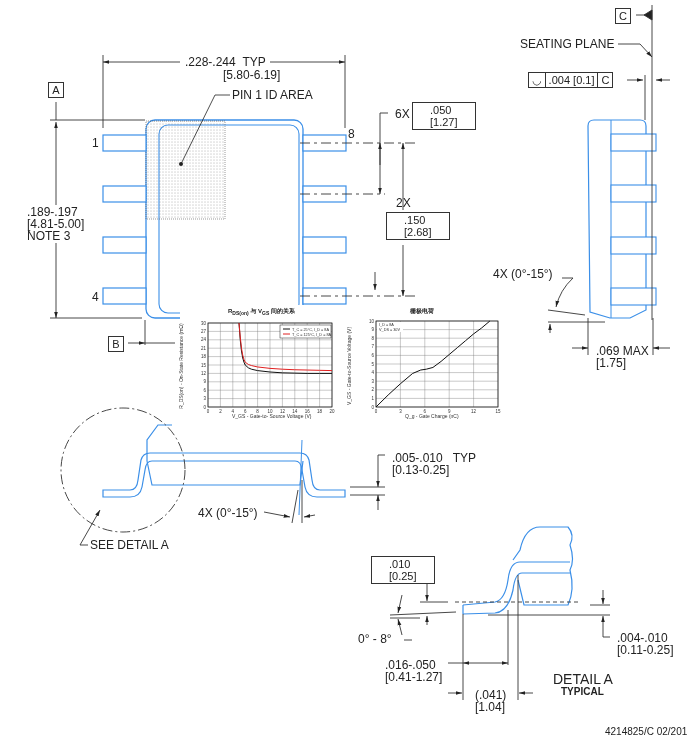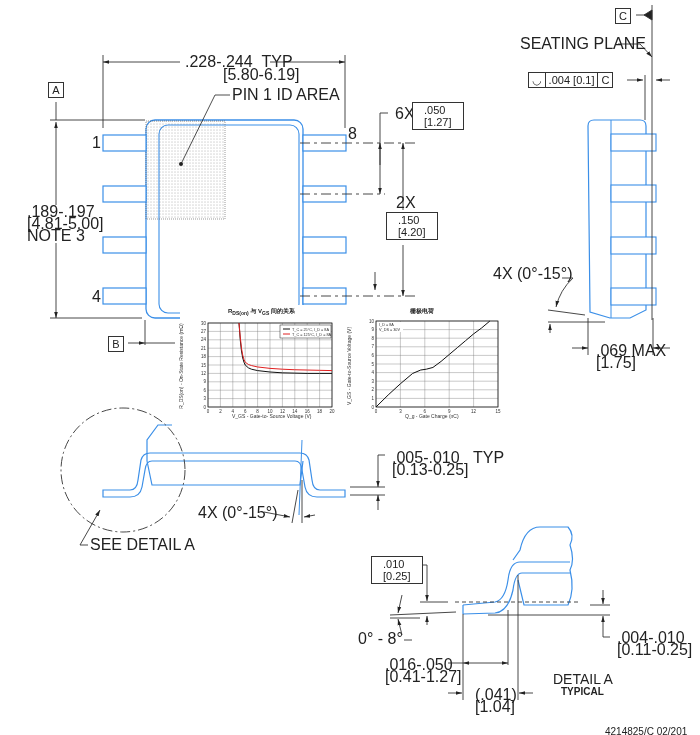--- a/index.html
+++ b/index.html
@@ -1,19 +1,19 @@
 <!DOCTYPE html>
 <html><head>
 <meta charset="utf-8">
 <style>
   html, body { margin:0; padding:0; background:#ffffff; }
   body { width:700px; height:735px; position:relative; overflow:hidden; font-family:"Liberation Sans", sans-serif; color:#222; }
   svg { position:absolute; left:0; top:0; }
-  .lbl { position:absolute; font-size:16px; line-height:12px; color:#222; white-space:nowrap; }
-  .box { position:absolute; border:1px solid #333; font-size:11px; line-height:12px; padding:1px 11px; background:#fff; }
+  .lbl { position:absolute; font-size:12px; line-height:12px; color:#222; white-space:nowrap; }
+  .box { position:absolute; border:1px solid #333; font-size:11px; line-height:12px; padding:1px 17px; background:#fff; }
   .ref { position:absolute; width:14px; height:14px; border:1px solid #333; font-size:11px; line-height:14px; text-align:center; background:#fff; }
   .fcf { position:absolute; display:flex; border:1px solid #333; font-size:11px; line-height:14px; background:#fff; }
   .fcf span { border-right:1px solid #333; padding:0 3px; }
   .fcf span:last-child { border-right:none; }
   .chart-title { position:absolute; font-size:6px; font-weight:bold; white-space:nowrap; }
   .axlbl { position:absolute; font-size:5px; color:#333; white-space:nowrap; }
   .detail-title { position:absolute; font-size:14px; line-height:14px; }
   .detail-sub { position:absolute; font-size:10px; line-height:11px; }
 </style>
 </head>
@@ -187,21 +187,21 @@
 
 <div class="lbl" style="left:395px;top:108px;">6X</div>
 <div class="box" style="left:412px;top:102px;">
     <div>.050</div>
     <div>[1.27]</div>
   </div>
 
 <div class="lbl" style="left:396px;top:197px;">2X</div>
 <div class="box" style="left:386px;top:212px;">
     <div>.150</div>
-    <div>[4.20]</div>
+    <div>[2.68]</div>
   </div>
 
 <div class="fcf" style="left:528px;top:72px;">
   <span>◡</span>
   <span>.004 [0.1]</span>
   <span>C</span>
 </div>
 
 <div class="lbl" style="left:493px;top:268px;">4X (0°-15°)</div>
 <div class="lbl" style="left:596px;top:345px;">

